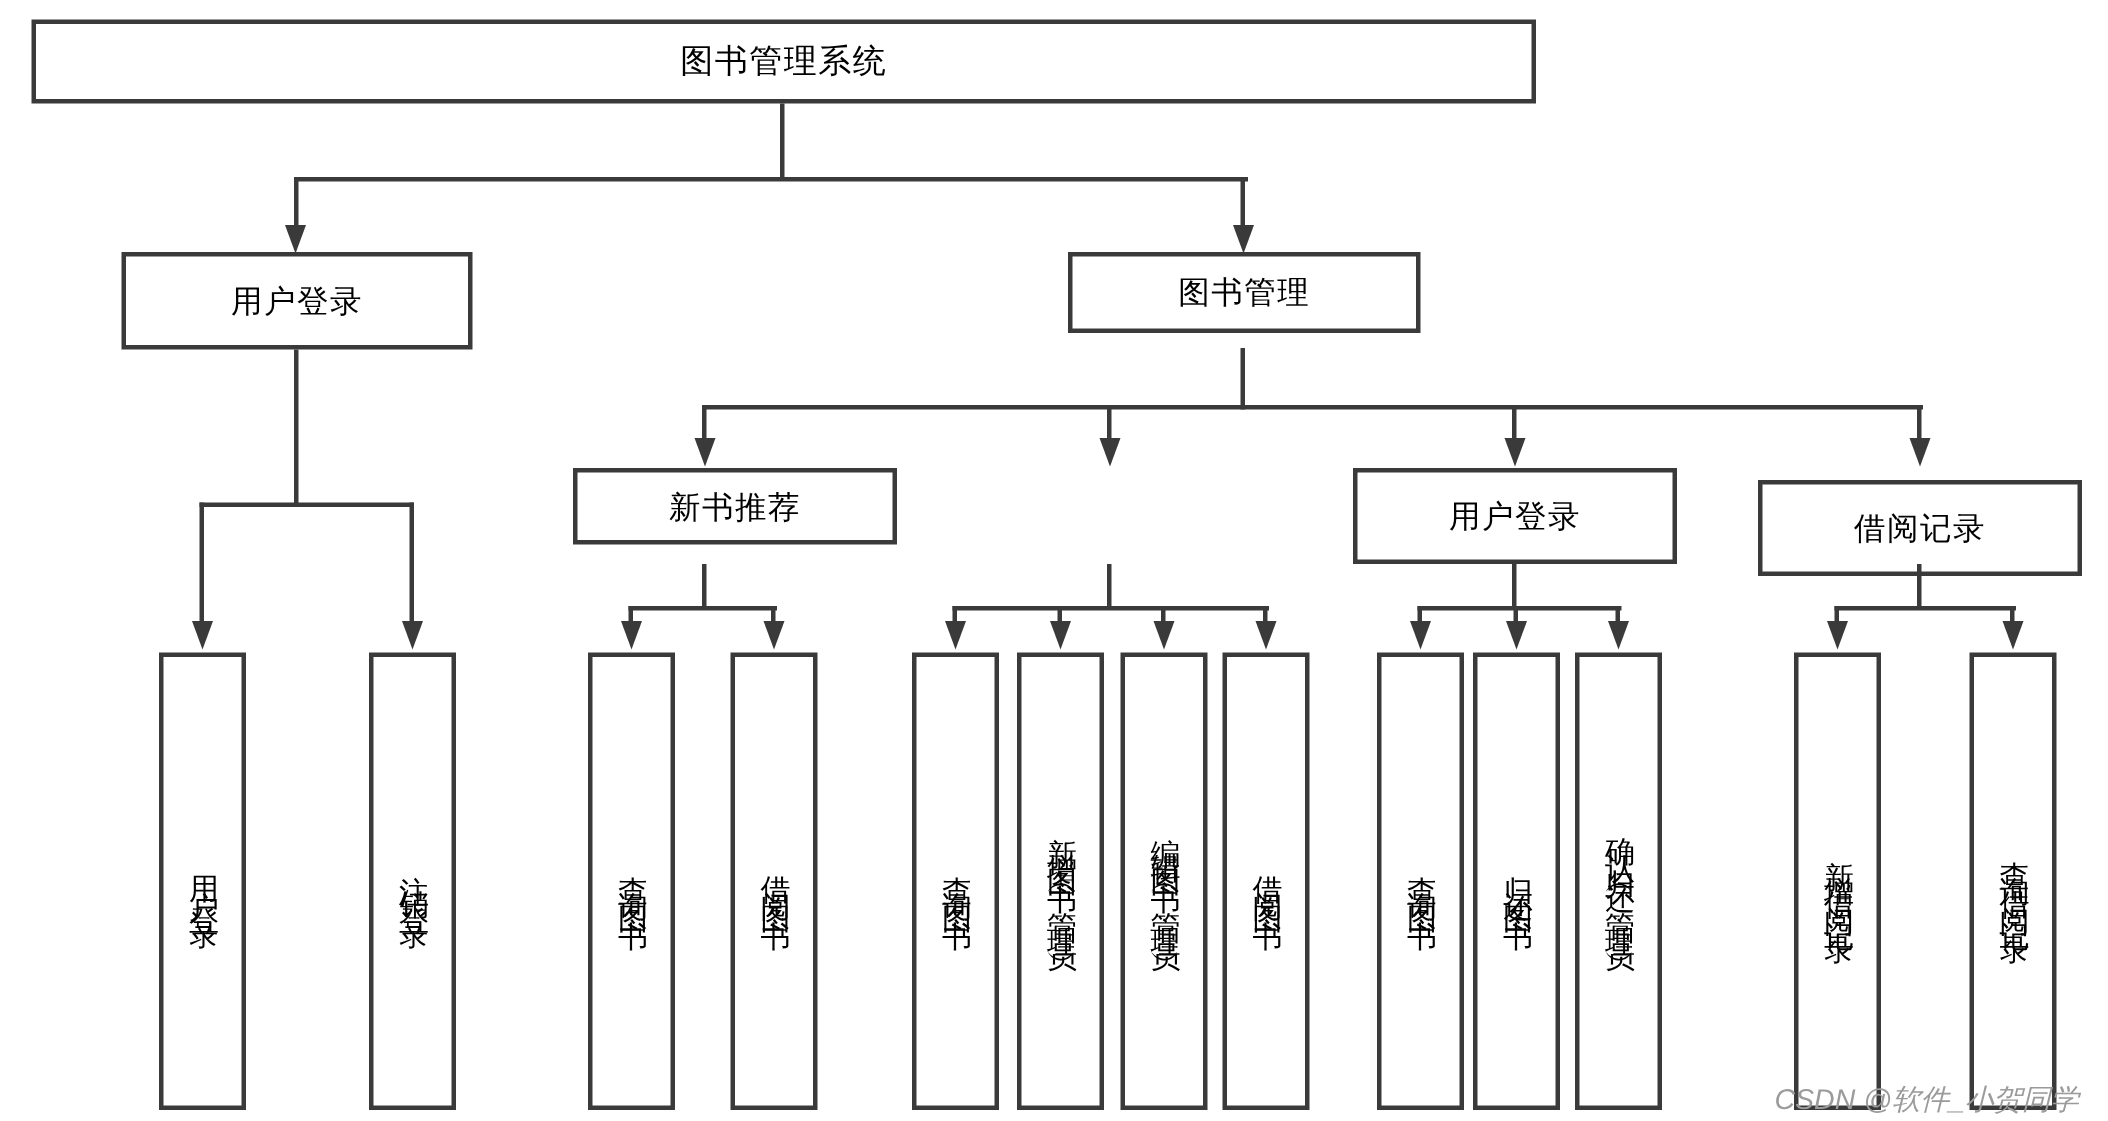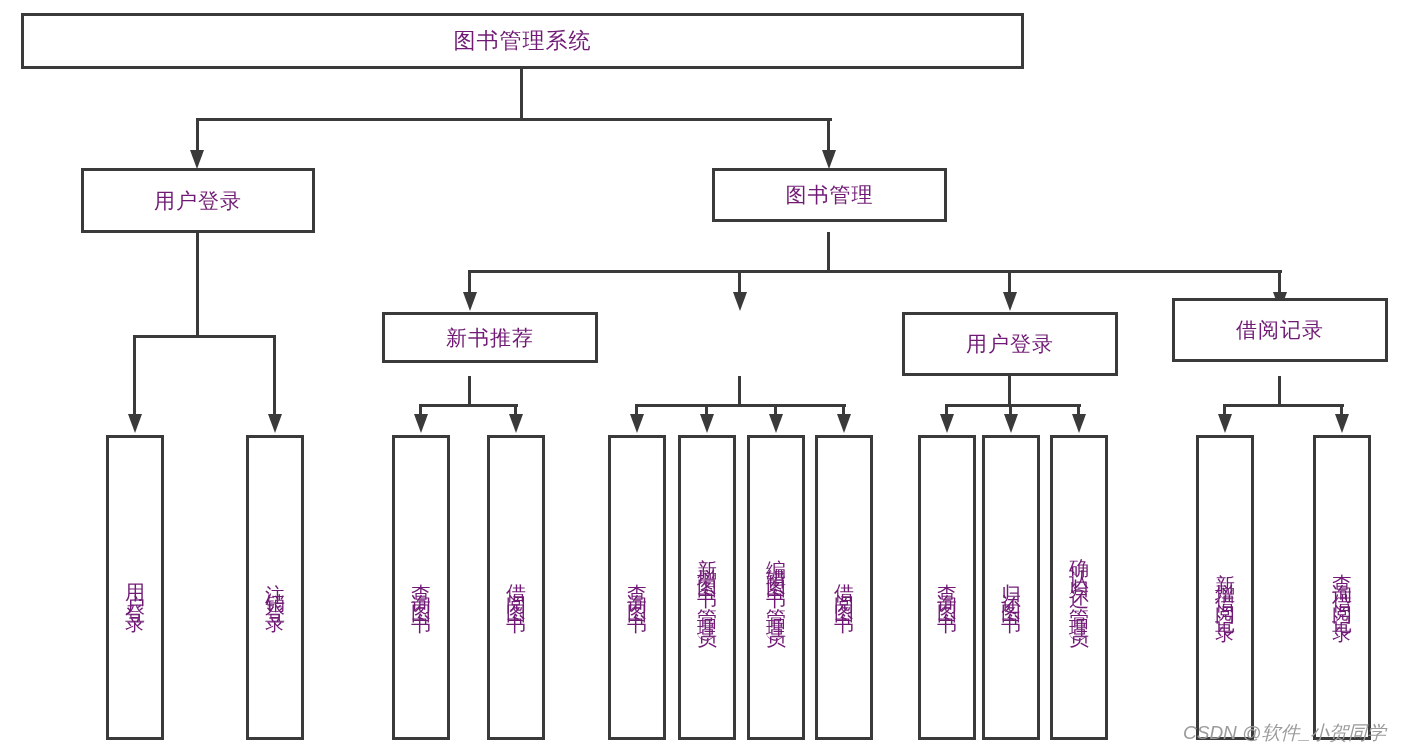--- a/index.html
+++ b/index.html
@@ -12,21 +12,21 @@
     overflow: hidden;
   }
   .box {
     position: absolute;
     box-sizing: border-box;
     border: 3px solid #3a3a3a;
     background: #ffffff;
     display: flex;
     align-items: center;
     justify-content: center;
-    color: #701a75;
+    color: #000000;
   }
   .hlabel {
     font-size: 21px;
     letter-spacing: 1px;
     white-space: nowrap;
   }
   .root-label { font-size: 22px; }
   .leaf .vlabel {
     writing-mode: vertical-lr;
     text-orientation: mixed;
@@ -94,21 +94,21 @@
   <div class="arrow" style="left:1003px; top:292px;"></div>
   <div class="vline" style="left:1278px; top:270px; height:23px;"></div>
   <div class="arrow" style="left:1273px; top:292px;"></div>
 
   <div class="box" style="left:382px; top:312px; width:216px; height:51px;justify-content:center;">
     <span class="hlabel">新书推荐</span>
   </div>
   <div class="box" style="left:902px; top:312px; width:216px; height:64px;">
     <span class="hlabel">用户登录</span>
   </div>
-  <div class="box" style="left:1172px; top:298px; width:216px; height:64px;">
+  <div class="box" style="left:1172px; top:320px; width:216px; height:64px;">
     <span class="hlabel">借阅记录</span>
   </div>
 
   <div class="vline" style="left:468px; top:376px; height:30px;"></div>
   <div class="hline" style="left:419px; top:404px; width:99px;"></div>
   <div class="vline" style="left:419px; top:404px; height:12px;"></div>
   <div class="arrow" style="left:414px; top:414px;"></div>
   <div class="vline" style="left:514px; top:404px; height:12px;"></div>
   <div class="arrow" style="left:509px; top:414px;"></div>
 

